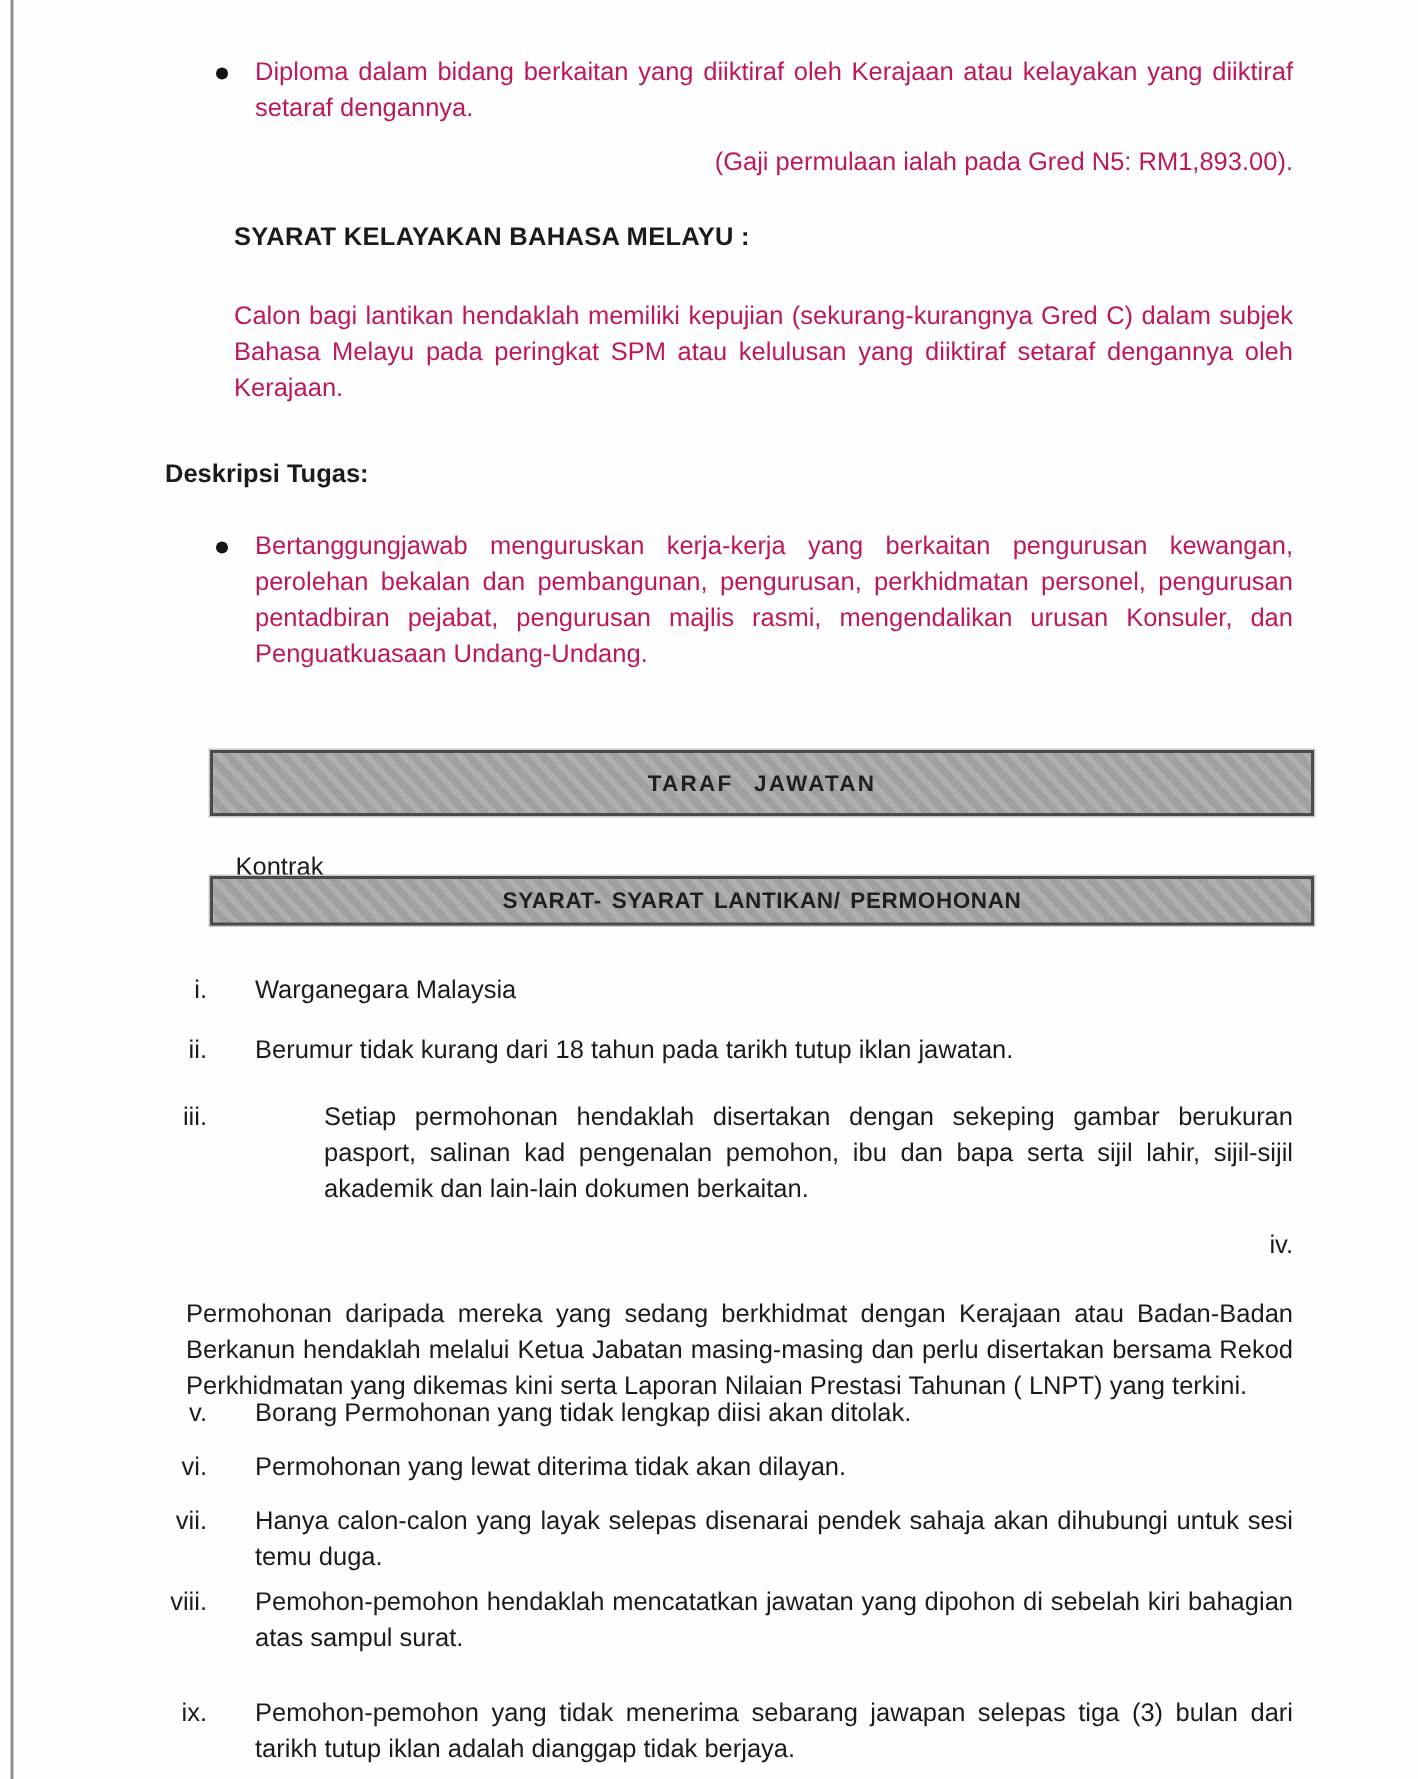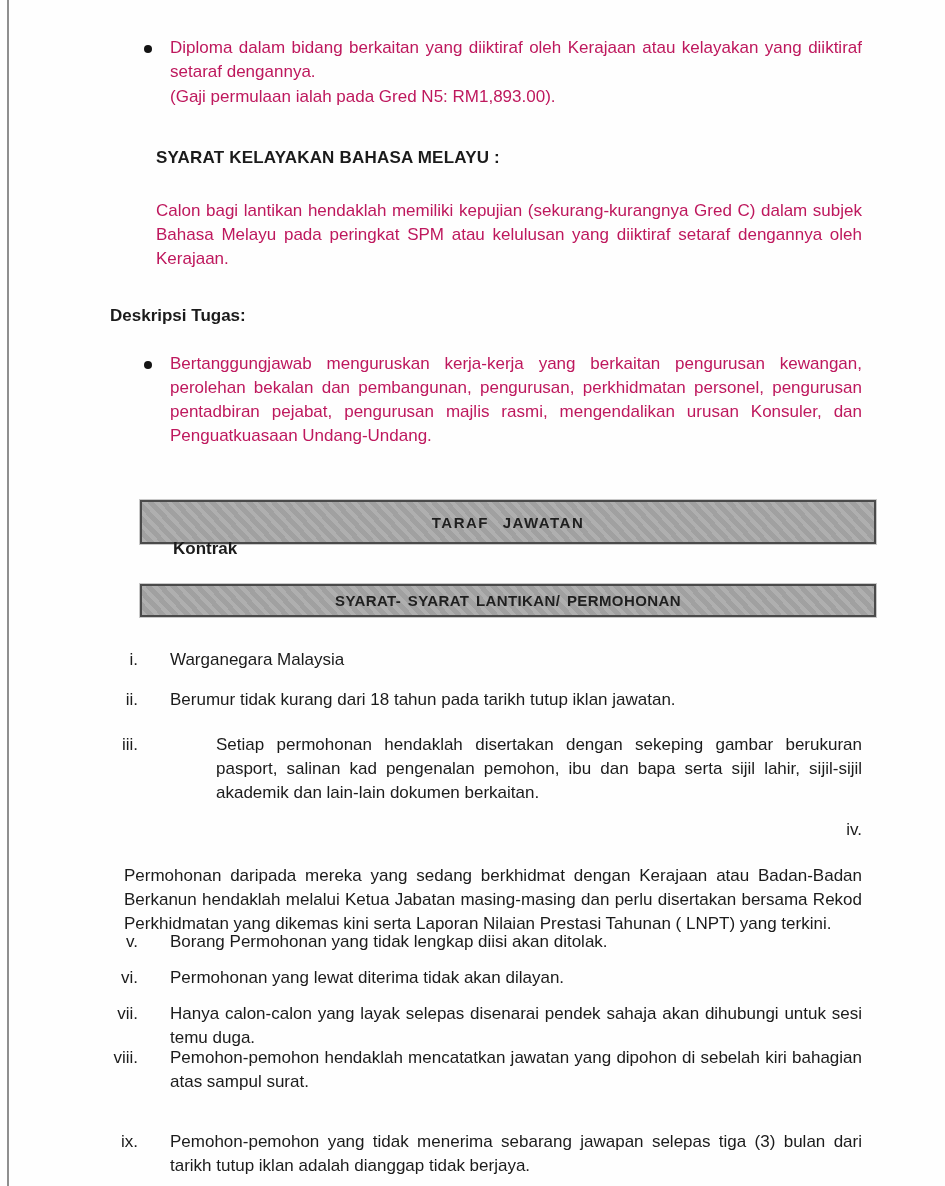--- a/index.html
+++ b/index.html
@@ -24,21 +24,21 @@
   .justify { text-align: justify; }
 
   
   .intro { position: absolute; top: 36px; left: 170px; width: 692px; }
   .bullet-li { position: relative; }
   .bullet-dot {
     position: absolute; left: -26px; top: 9px;
     width: 8px; height: 8px; border-radius: 50%;
     background: #141414;
   }
-  .salary-note { margin-top: 1px; }
+  .salary-note { margin-top: 12px; text-align: right; }
 
   
   .bahasa-heading {
     position: absolute; top: 148px; left: 156px;
     font-size: 17px; font-weight: bold; letter-spacing: .2px;
   }
   .bahasa-body { position: absolute; top: 199px; left: 156px; width: 706px; }
 
   
   .deskripsi-heading {
@@ -56,43 +56,43 @@
       rgba(255,255,255,0.07) 0 4px, rgba(0,0,0,0.05) 4px 9px);
     border: 2px solid #4a4a4a;
     box-shadow: 0 0 0 1px #c9c9c9;
     display: flex; align-items: center; justify-content: center;
     font-weight: bold; color: #1f1f1f;
   }
   .bar-taraf { top: 500px; height: 44px; font-size: 15px; letter-spacing: 1.5px; word-spacing: 8px; }
   .bar-syarat { top: 584px; height: 33px; font-size: 15px; letter-spacing: .4px; word-spacing: 2px; }
 
   .kontrak {
-    position: absolute; top: 539px; left: 157px;
-    font-size: 17px; font-weight: bold; margin-left: 16px;
+    position: absolute; top: 568px; left: 157px;
+    font-size: 17px; font-weight: normal;
   }
 
   
   .reqs { position: absolute; top: 640px; left: 92px; width: 770px; height: 546px; }
   .req-row { position: absolute; left: 0; width: 770px; display: flex; }
   .req-num {
     flex: 0 0 46px; text-align: right;
     font-size: 17px; line-height: 24px; color: #1b1b1b;
   }
   .req-text {
     margin-left: 32px; flex: 1;
     font-size: 17px; line-height: 24px; text-align: justify;
   }
   .row-1 { top: 8px; }
   .row-2 { top: 48px; }
   .row-3 { top: 93px; gap: 46px; }
   .row-4 { top: 178px; flex-direction: column; }
   .row-5 { top: 290px; }
   .row-6 { top: 326px; }
   .row-7 { top: 362px; }
-  .row-8 { top: 406px; justify-content: space-between; }
+  .row-8 { top: 416px; justify-content: space-between; }
   .row-9 { top: 490px; }
 </style>
 </head>
 <body>
 
 <div class="page">
   <div class="scan-edge"></div>
 
   <div class="intro bullet-li">
     <span class="bullet-dot"></span>

